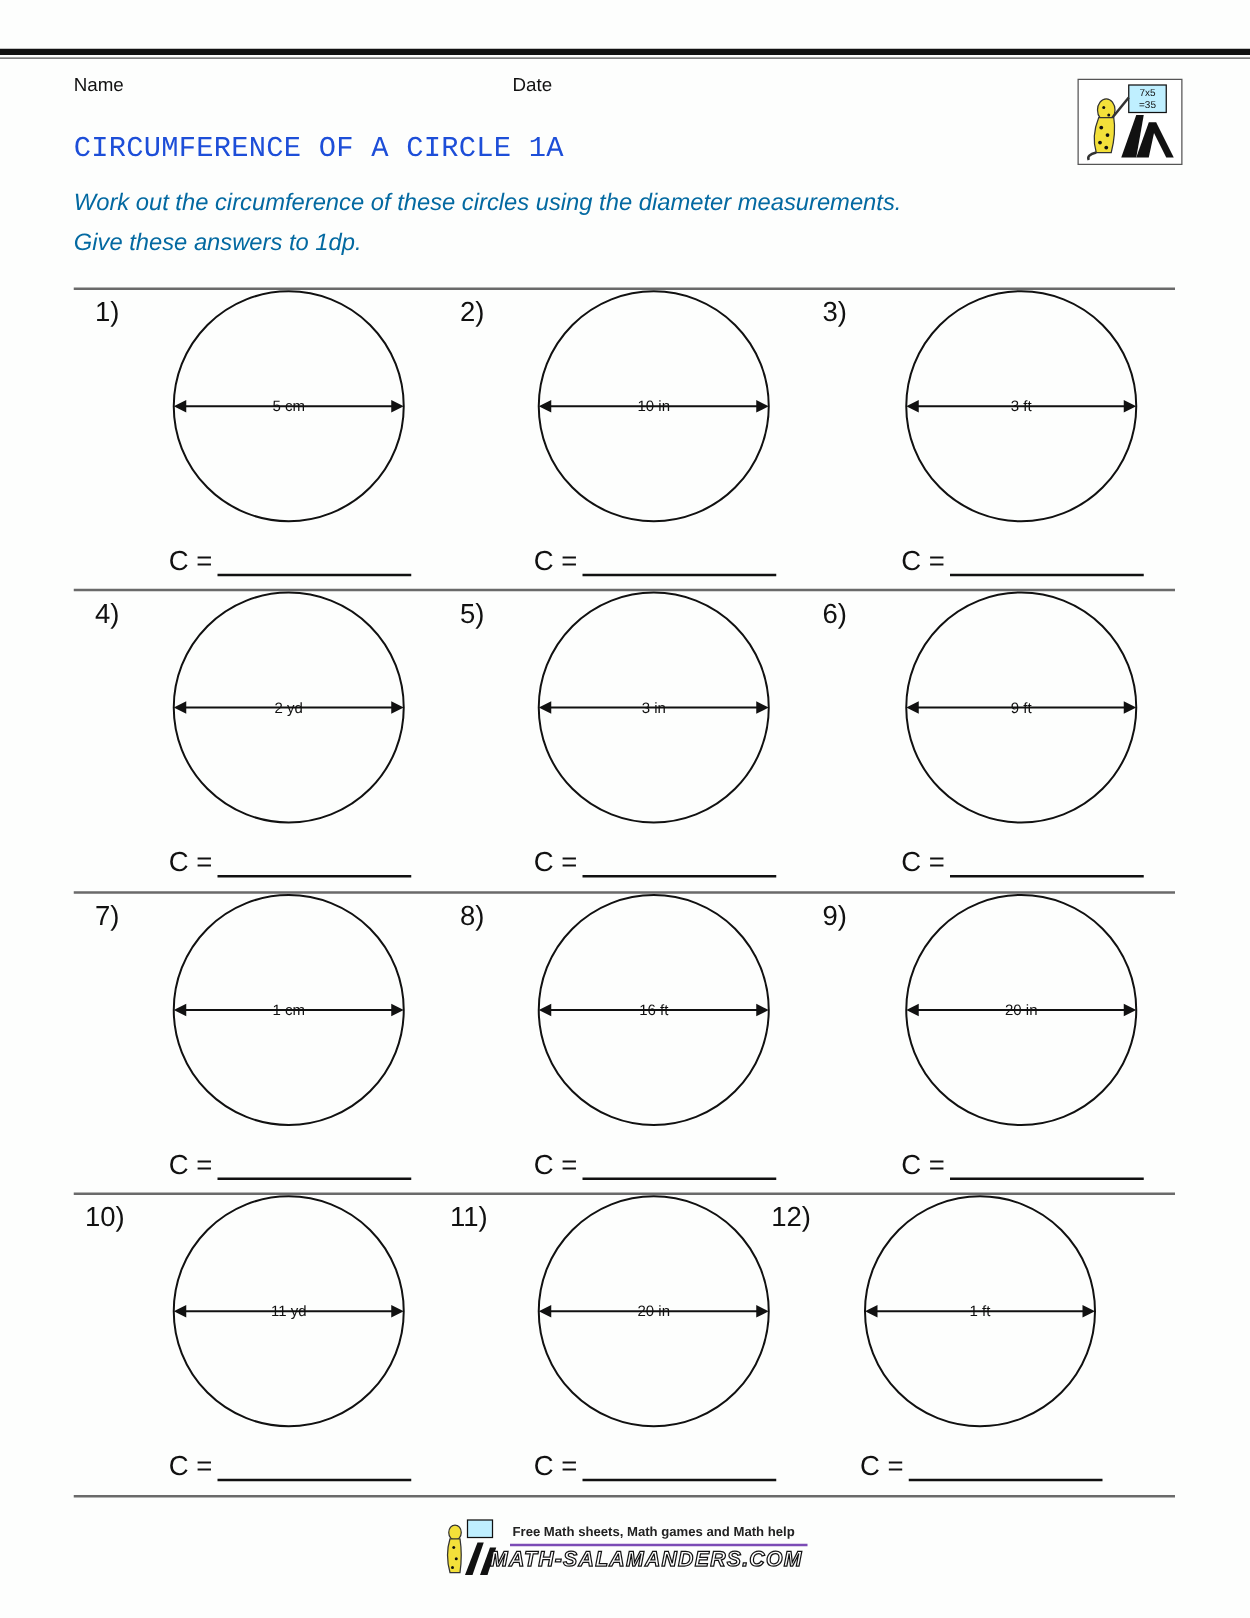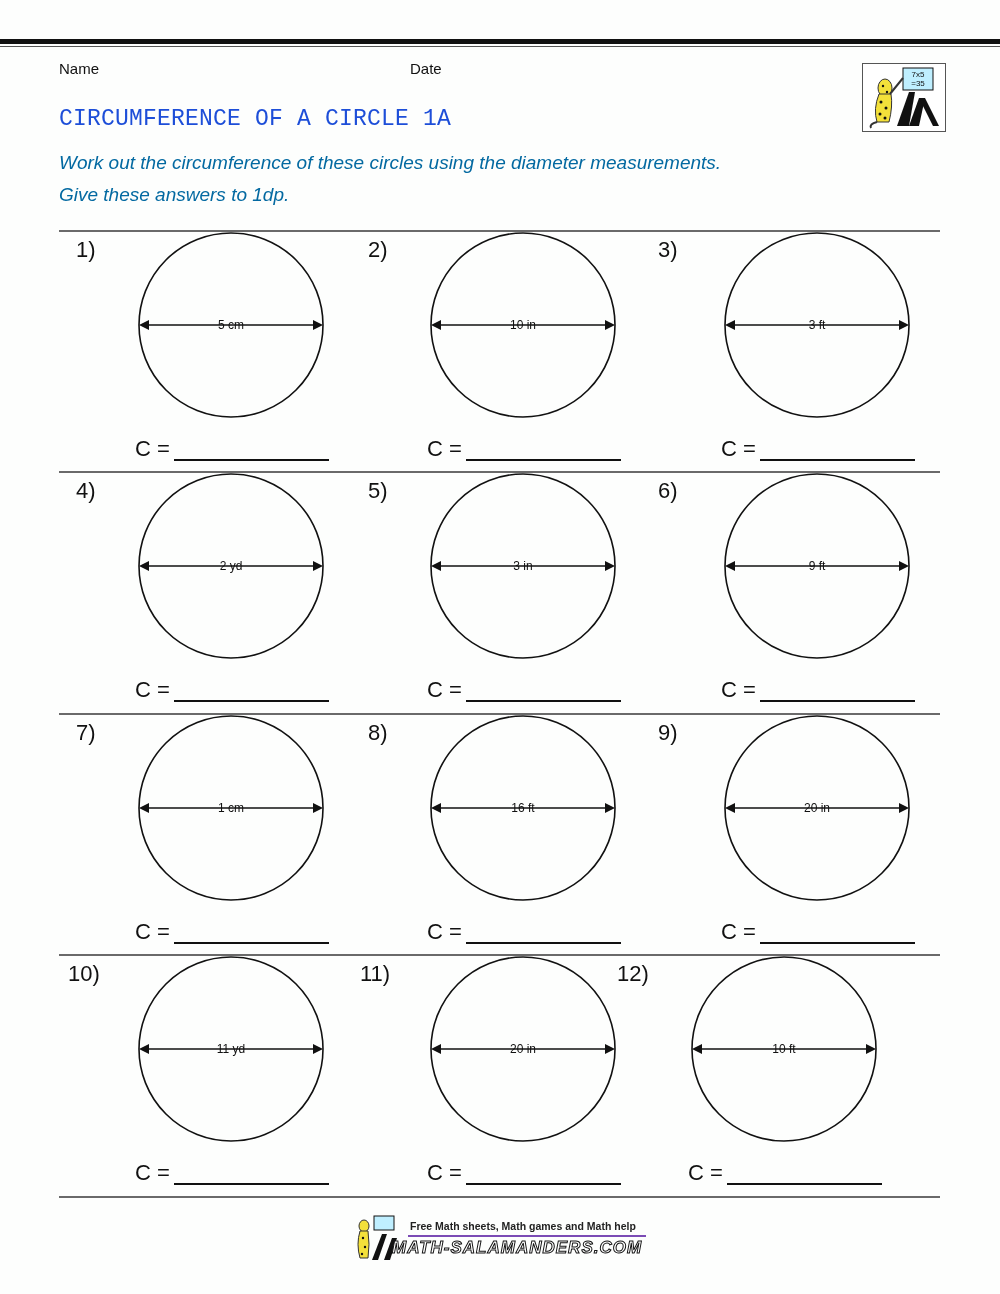--- a/index.html
+++ b/index.html
@@ -199,21 +199,21 @@
       <div class="ans-line" style="left:115px"></div>
     </div>
     <div class="problem" style="left: 612px; top: 954px;">
       <span class="pnum" style="left:5px">12)</span>
       <svg class="circle-svg" width="294" height="241">
         <circle cx="172" cy="95" r="92" fill="none" stroke="#111" stroke-width="1.6"></circle>
         <line x1="88" y1="95" x2="256" y2="95" stroke="#111" stroke-width="1.6"></line>
         <polygon points="80,95 90,90 90,100" fill="#111"></polygon>
         <polygon points="264,95 254,90 254,100" fill="#111"></polygon>
       </svg>
-      <span class="dlabel" style="left:112px;top:64px">10 ft</span>
+      <span class="dlabel" style="left:112px;top:64px">1 ft</span>
       <span class="ans" style="left:76px">C =</span>
       <div class="ans-line" style="left:115px"></div>
     </div>
   </div>
 
 <div class="footer">
   <svg width="60" height="50" viewBox="0 0 60 50" style="position:absolute;left:0;top:0;">
     <rect x="22" y="2" width="20" height="14" fill="#bfefff" stroke="#111" stroke-width="1"></rect>
     <ellipse cx="12" cy="12" rx="5" ry="6" fill="#f3e03a" stroke="#333" stroke-width="1"></ellipse>
     <path d="M8 17 Q4 30 8 44 L16 44 Q18 30 16 17 Z" fill="#f3e03a" stroke="#333" stroke-width="1"></path>

